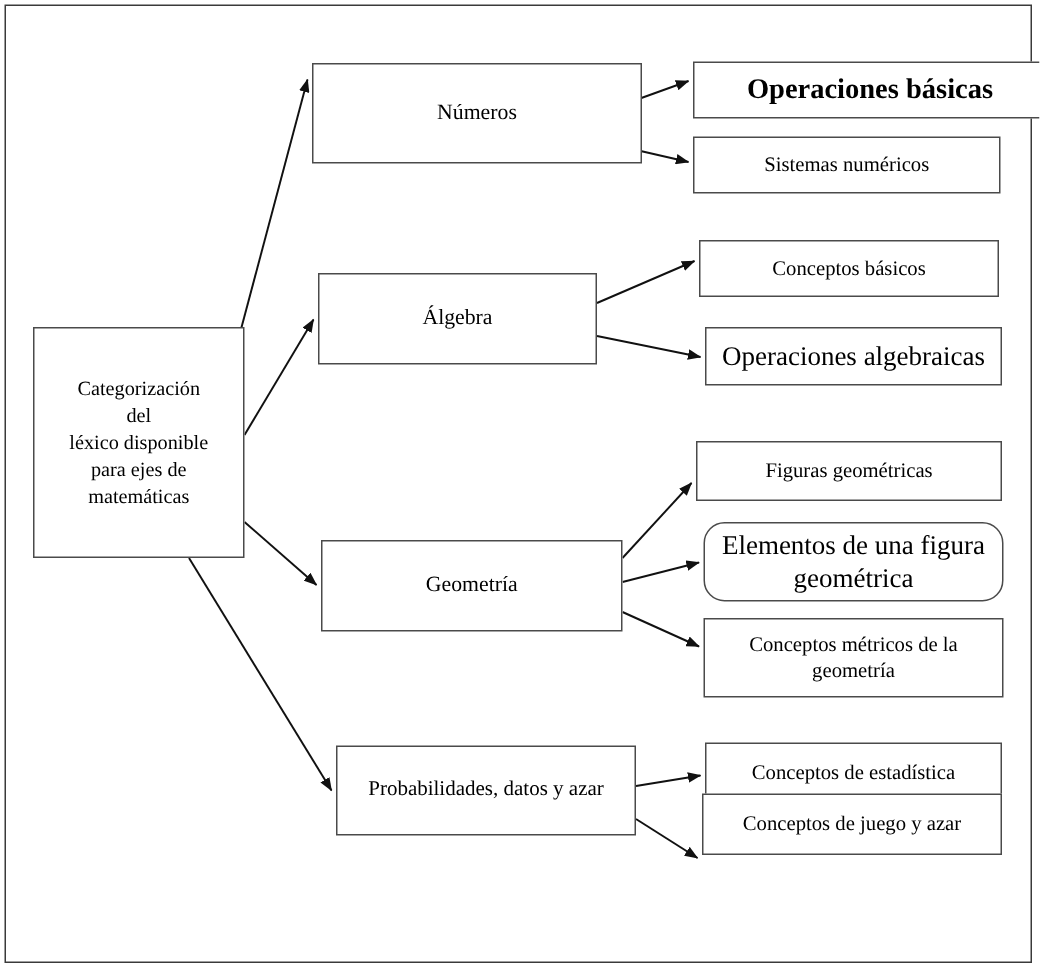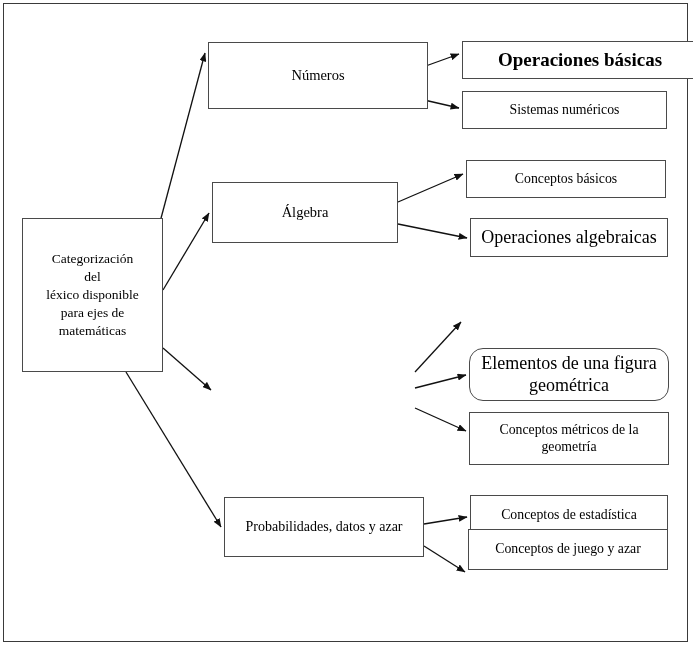--- a/index.html
+++ b/index.html
@@ -109,38 +109,44 @@
   <div class="node" id="node-root">
     <span class="label"><span>Categorización</span><br><span>del</span><br><span>léxico disponible</span><br><span>para ejes de</span><br><span>matemáticas</span></span>
   </div>
 
   <div class="node" id="node-numeros">
     <span class="label">Números</span>
   </div>
   <div class="node" id="node-algebra">
     <span class="label">Álgebra</span>
   </div>
+  <div class="node" id="node-geometria">
+    <span class="label">Geometría</span>
+  </div>
   <div class="node" id="node-probabilidades">
     <span class="label">Probabilidades, datos y azar</span>
   </div>
 
   <div class="node" id="leaf-operaciones-basicas">
     <span class="label">Operaciones básicas</span>
   </div>
   <div class="node" id="leaf-sistemas-numericos">
     <span class="label">Sistemas numéricos</span>
   </div>
 
   <div class="node" id="leaf-conceptos-basicos">
     <span class="label">Conceptos básicos</span>
   </div>
   <div class="node" id="leaf-operaciones-algebraicas">
     <span class="label">Operaciones algebraicas</span>
   </div>
 
+  <div class="node" id="leaf-figuras-geometricas">
+    <span class="label">Figuras geométricas</span>
+  </div>
   <div class="node" id="leaf-elementos-figura">
     <span class="label">Elementos de una figura geométrica</span>
   </div>
   <div class="node" id="leaf-conceptos-metricos">
     <span class="label">Conceptos métricos de la geometría</span>
   </div>
 
   <div class="node" id="leaf-conceptos-estadistica">
     <span class="label">Conceptos de estadística</span>
   </div>

